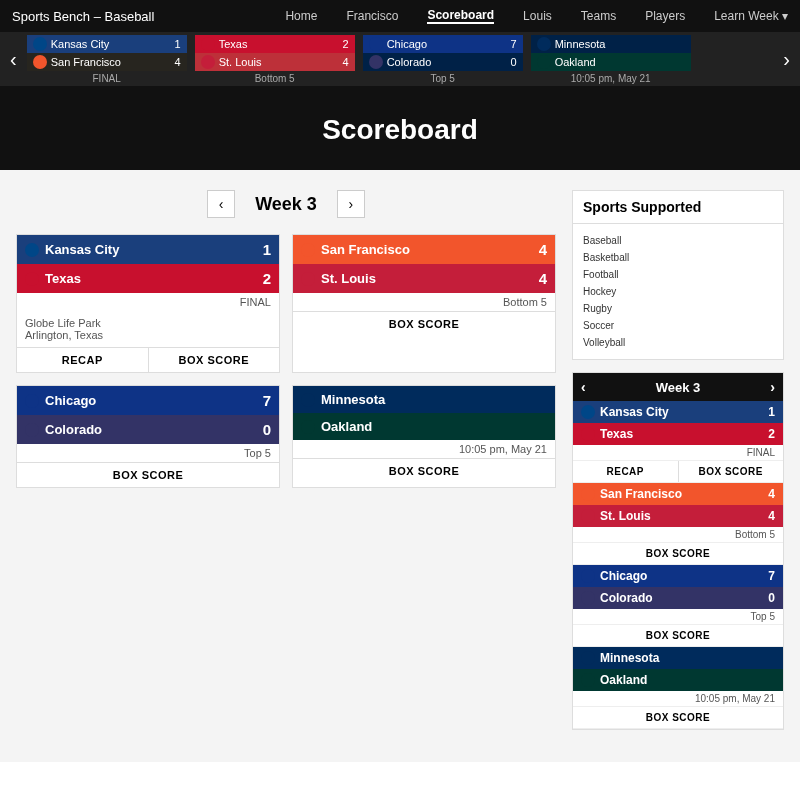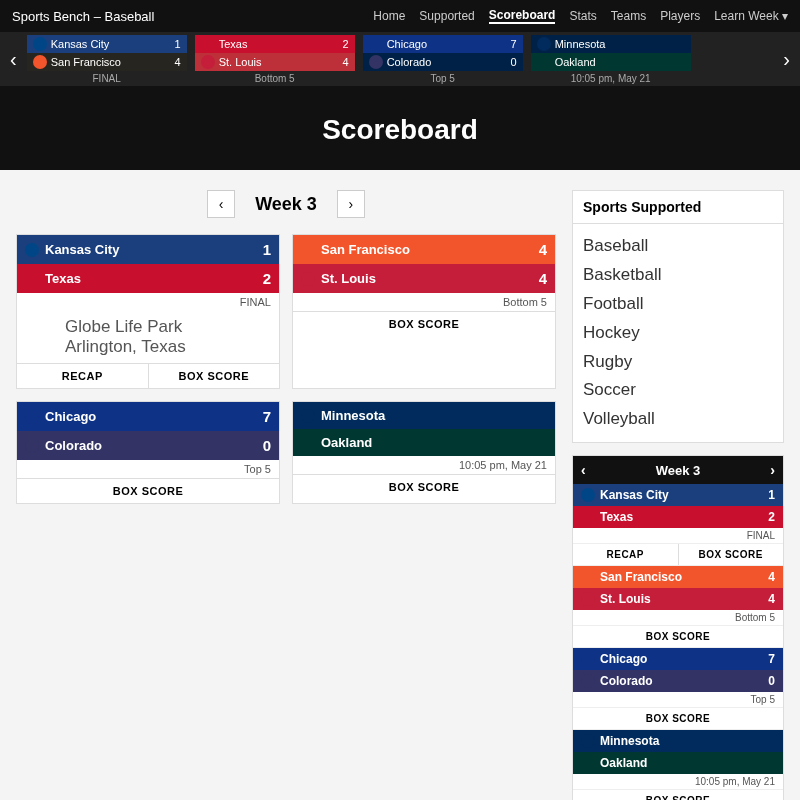--- a/index.html
+++ b/index.html
@@ -14,21 +14,21 @@
       padding: 0 12px;
       height: 32px;
     }
     .nav-title {
       color: #fff;
       font-size: 13px;
       font-weight: normal;
     }
     .nav-links {
       display: flex;
-      gap: 14px;
+      gap: 29px;
       align-items: center;
     }
     .nav-links span {
       color: #ccc;
       font-size: 12px;
       cursor: pointer;
     }
     .nav-links span.active {
       color: #fff;
       font-weight: bold;
@@ -161,23 +161,22 @@
     .game-team-score { font-size: 15px; }
     .game-status {
       text-align: right;
       padding: 3px 8px;
       font-size: 11px;
       color: #555;
       background: #fff;
     }
     .game-venue {
       padding: 6px 8px;
-      font-size: 17px;
+      font-size: 11px;
       color: #555;
-      margin-left: 40px;
     }
     .game-actions {
       display: flex;
       gap: 0;
       border-top: 1px solid #ddd;
     }
     .game-action-btn {
       flex: 1;
       text-align: center;
       padding: 6px;
@@ -215,21 +214,21 @@
     }
     .sidebar-widget-title {
       background: #fff;
       font-size: 14px;
       font-weight: bold;
       padding: 8px 10px;
       border-bottom: 1px solid #ddd;
     }
     .sidebar-widget-body {
       padding: 8px 10px;
-      font-size: 17px;
+      font-size: 10px;
       color: #333;
       line-height: 1.7;
     }
 
     
     .sb-week-nav {
       display: flex;
       align-items: center;
       justify-content: space-between;
       padding: 6px 8px;
@@ -291,23 +290,23 @@
     .logo-min { background: #002B5C; }
     .logo-oak { background: #003831; }
   </style>
 </head>
 <body>
 
 <nav>
   <span class="nav-title">Sports Bench – Baseball</span>
   <div class="nav-links">
     <span>Home</span>
-    <span>Supported</span>
+    <span>Francisco</span>
     <span class="active">Scoreboard</span>
-    <span>Stats</span>
+    <span>Louis</span>
     <span>Teams</span>
     <span>Players</span>
     <span>Learn Week ▾</span>
   </div>
 </nav>
 
 <div class="ticker">
   <div class="ticker-arrow">‹</div>
   <div class="ticker-games">
 

